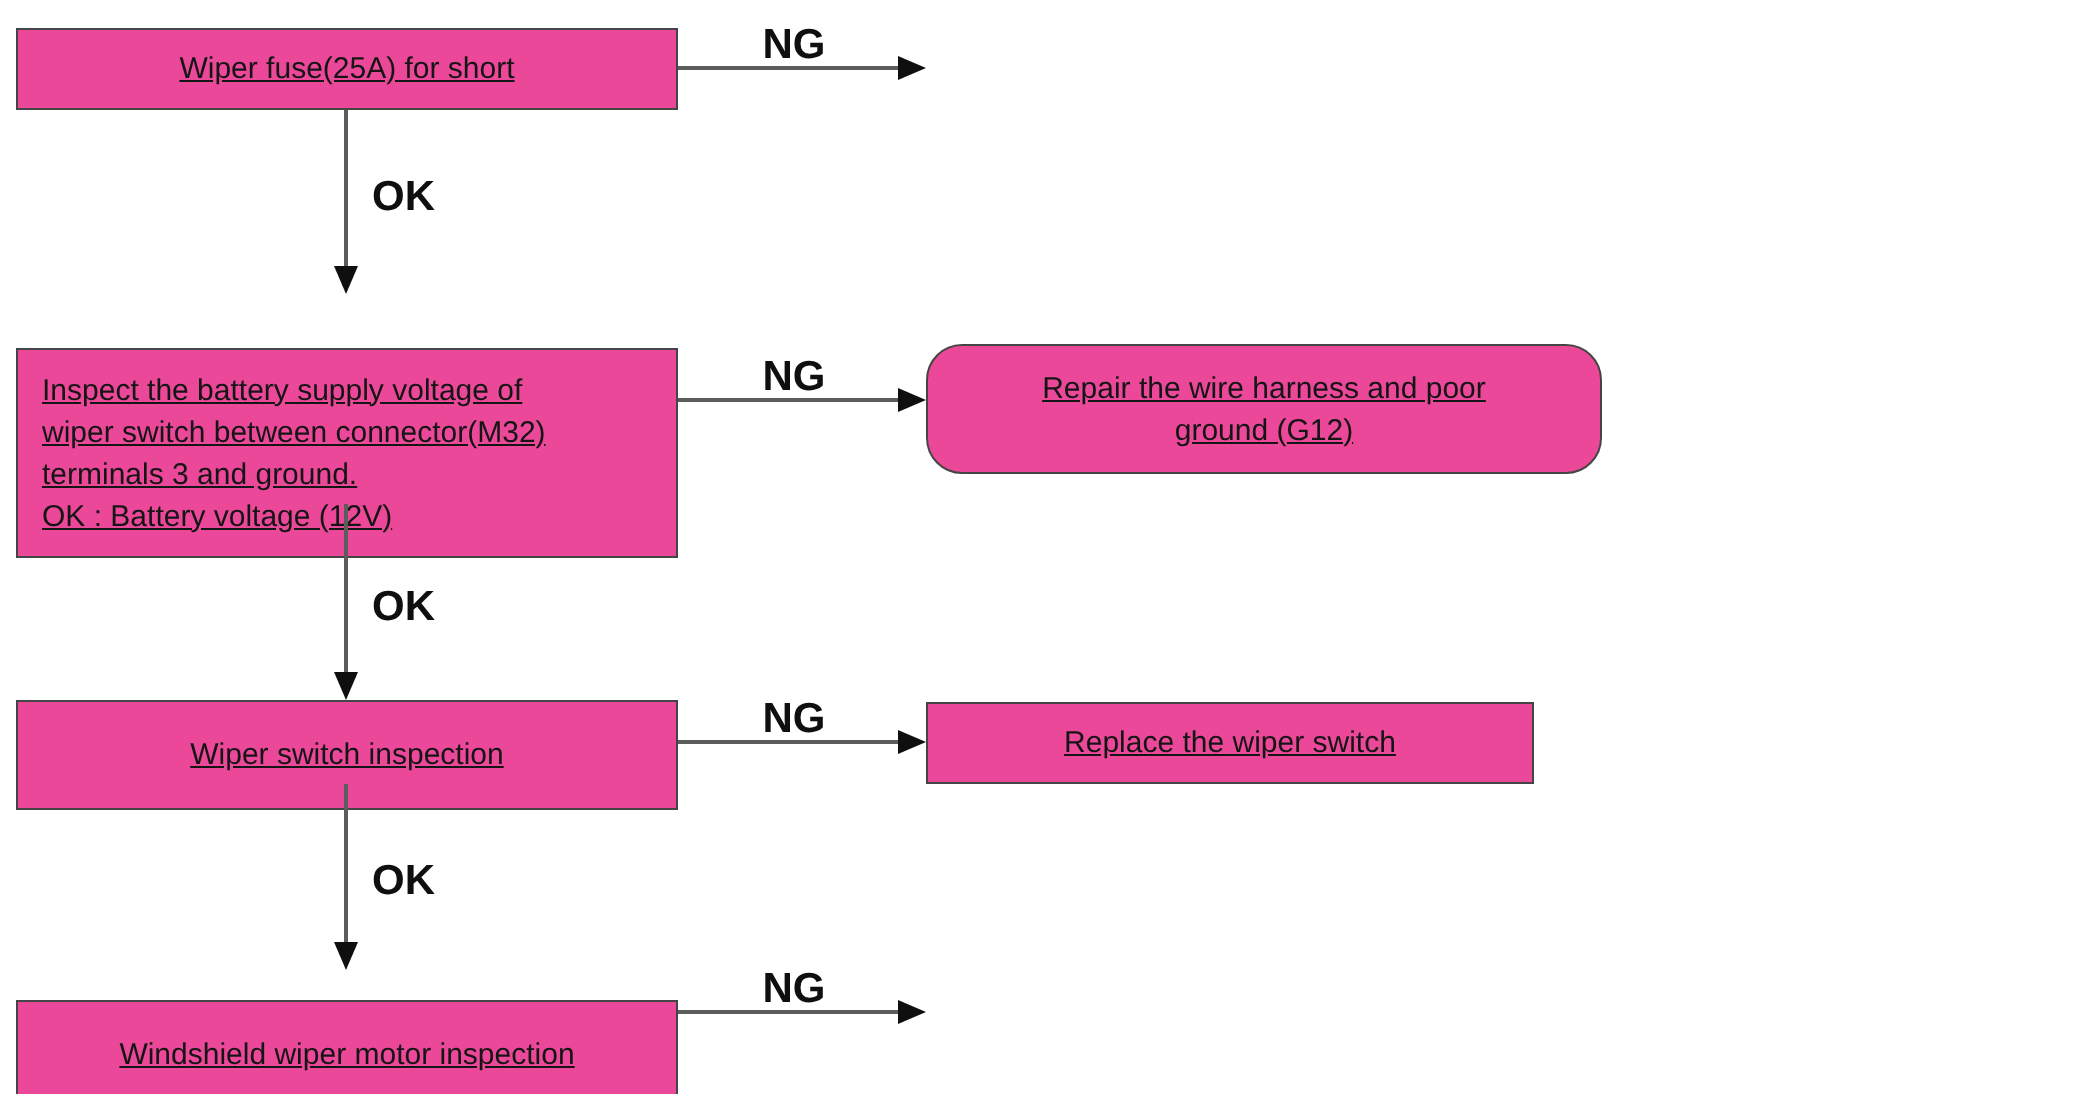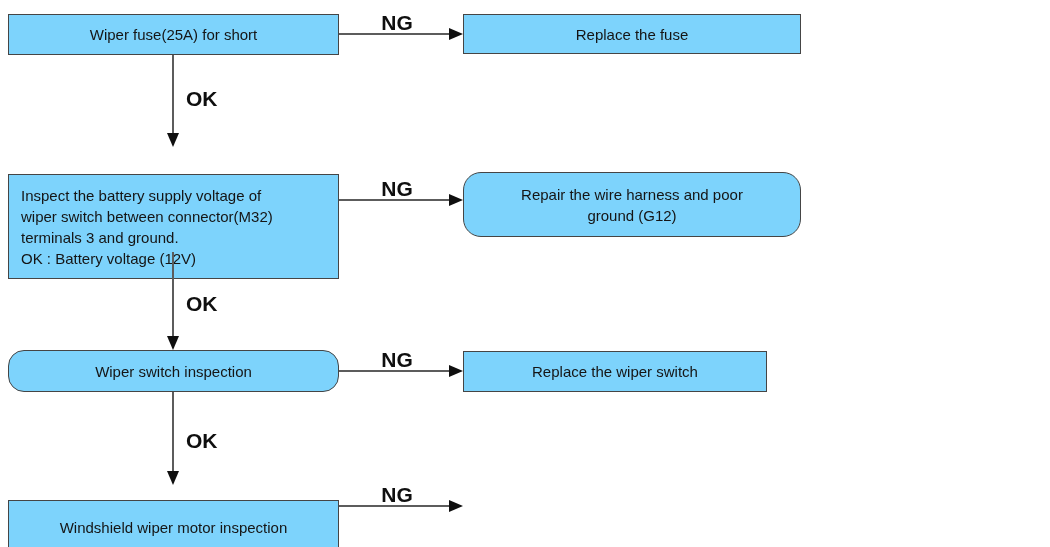--- a/index.html
+++ b/index.html
@@ -1,24 +1,24 @@
 <!DOCTYPE html>
 <html><head>
 <meta charset="utf-8">
 <style>
   html,body { margin:0; padding:0; background:#ffffff; }
   .canvas {
     position:relative; width:1050px; height:547px; background:#ffffff;
     font-family:"Liberation Sans", sans-serif; overflow:hidden;
   }
   .box {
-    position:absolute; border:1.5px solid #454545; background:#7dd3fc;
+    position:absolute; border:1.5px solid #454545; background:#ec4899;
     display:flex; align-items:center; justify-content:center;
     text-align:center; font-size:15px; line-height:21px; color:#151515;
-    white-space:pre-line; box-sizing:border-box;
+    white-space:pre-line; box-sizing:border-box;text-decoration:underline;
   }
   .box.align-left { justify-content:flex-start; text-align:left; padding:0 12px;margin-top:27px; }
   .lbl {
     position:absolute; font-weight:bold; font-size:21px; color:#0f0f0f;
     width:50px; text-align:center;
   }
   .lbl.ok { width:auto; text-align:center; }
   .hline { position:absolute; height:2px; background:#5c5c5c; }
   .vline { position:absolute; width:2px; background:#5c5c5c; }
   .arr-r {
@@ -34,41 +34,40 @@
 </style>
 </head>
 <body>
 
 <div class="canvas">
 
   <div class="box" style="left:8px; top:14px; width:331px; height:41px;">Wiper fuse(25A) for short</div>
   <div class="hline" style="left:339px; top:33px; width:111px;"></div>
   <div class="arr-r" style="left:449px; top:28px;"></div>
   <div class="lbl" style="left:372px; top:11px;">NG</div>
-  <div class="box" style="left:463px; top:14px; width:338px; height:40px;">Replace the fuse</div>
 
   <div class="vline" style="left:172px; top:55px; height:81px;"></div>
   <div class="arr-d" style="left:167px; top:133px;"></div>
   <div class="lbl ok" style="left:186px; top:87px;">OK</div>
 
   <div class="box align-left" style="left:8px; top:147px; width:331px; height:105px;">Inspect the battery supply voltage of
 wiper switch between connector(M32)
 terminals 3 and ground.
 OK : Battery voltage (12V)</div>
   <div class="hline" style="left:339px; top:199px; width:111px;"></div>
   <div class="arr-r" style="left:449px; top:194px;"></div>
   <div class="lbl" style="left:372px; top:177px;">NG</div>
   <div class="box" style="left:463px; top:172px; width:338px; height:65px;border-radius:18px;">Repair the wire harness and poor
 ground (G12)</div>
 
   <div class="vline" style="left:172px; top:252px; height:85px;"></div>
   <div class="arr-d" style="left:167px; top:336px;"></div>
   <div class="lbl ok" style="left:186px; top:292px;">OK</div>
 
-  <div class="box" style="left:8px; top:350px; width:331px; height:42px;border-radius:16px;">Wiper switch inspection</div>
+  <div class="box" style="left:8px; top:350px; width:331px; height:55px;">Wiper switch inspection</div>
   <div class="hline" style="left:339px; top:370px; width:111px;"></div>
   <div class="arr-r" style="left:449px; top:365px;"></div>
   <div class="lbl" style="left:372px; top:348px;">NG</div>
   <div class="box" style="left:463px; top:351px; width:304px; height:41px;">Replace the wiper switch</div>
 
   <div class="vline" style="left:172px; top:392px; height:80px;"></div>
   <div class="arr-d" style="left:167px; top:471px;"></div>
   <div class="lbl ok" style="left:186px; top:429px;">OK</div>
 
   <div class="box" style="left:8px; top:500px; width:331px; height:54px;">Windshield wiper motor inspection</div>

